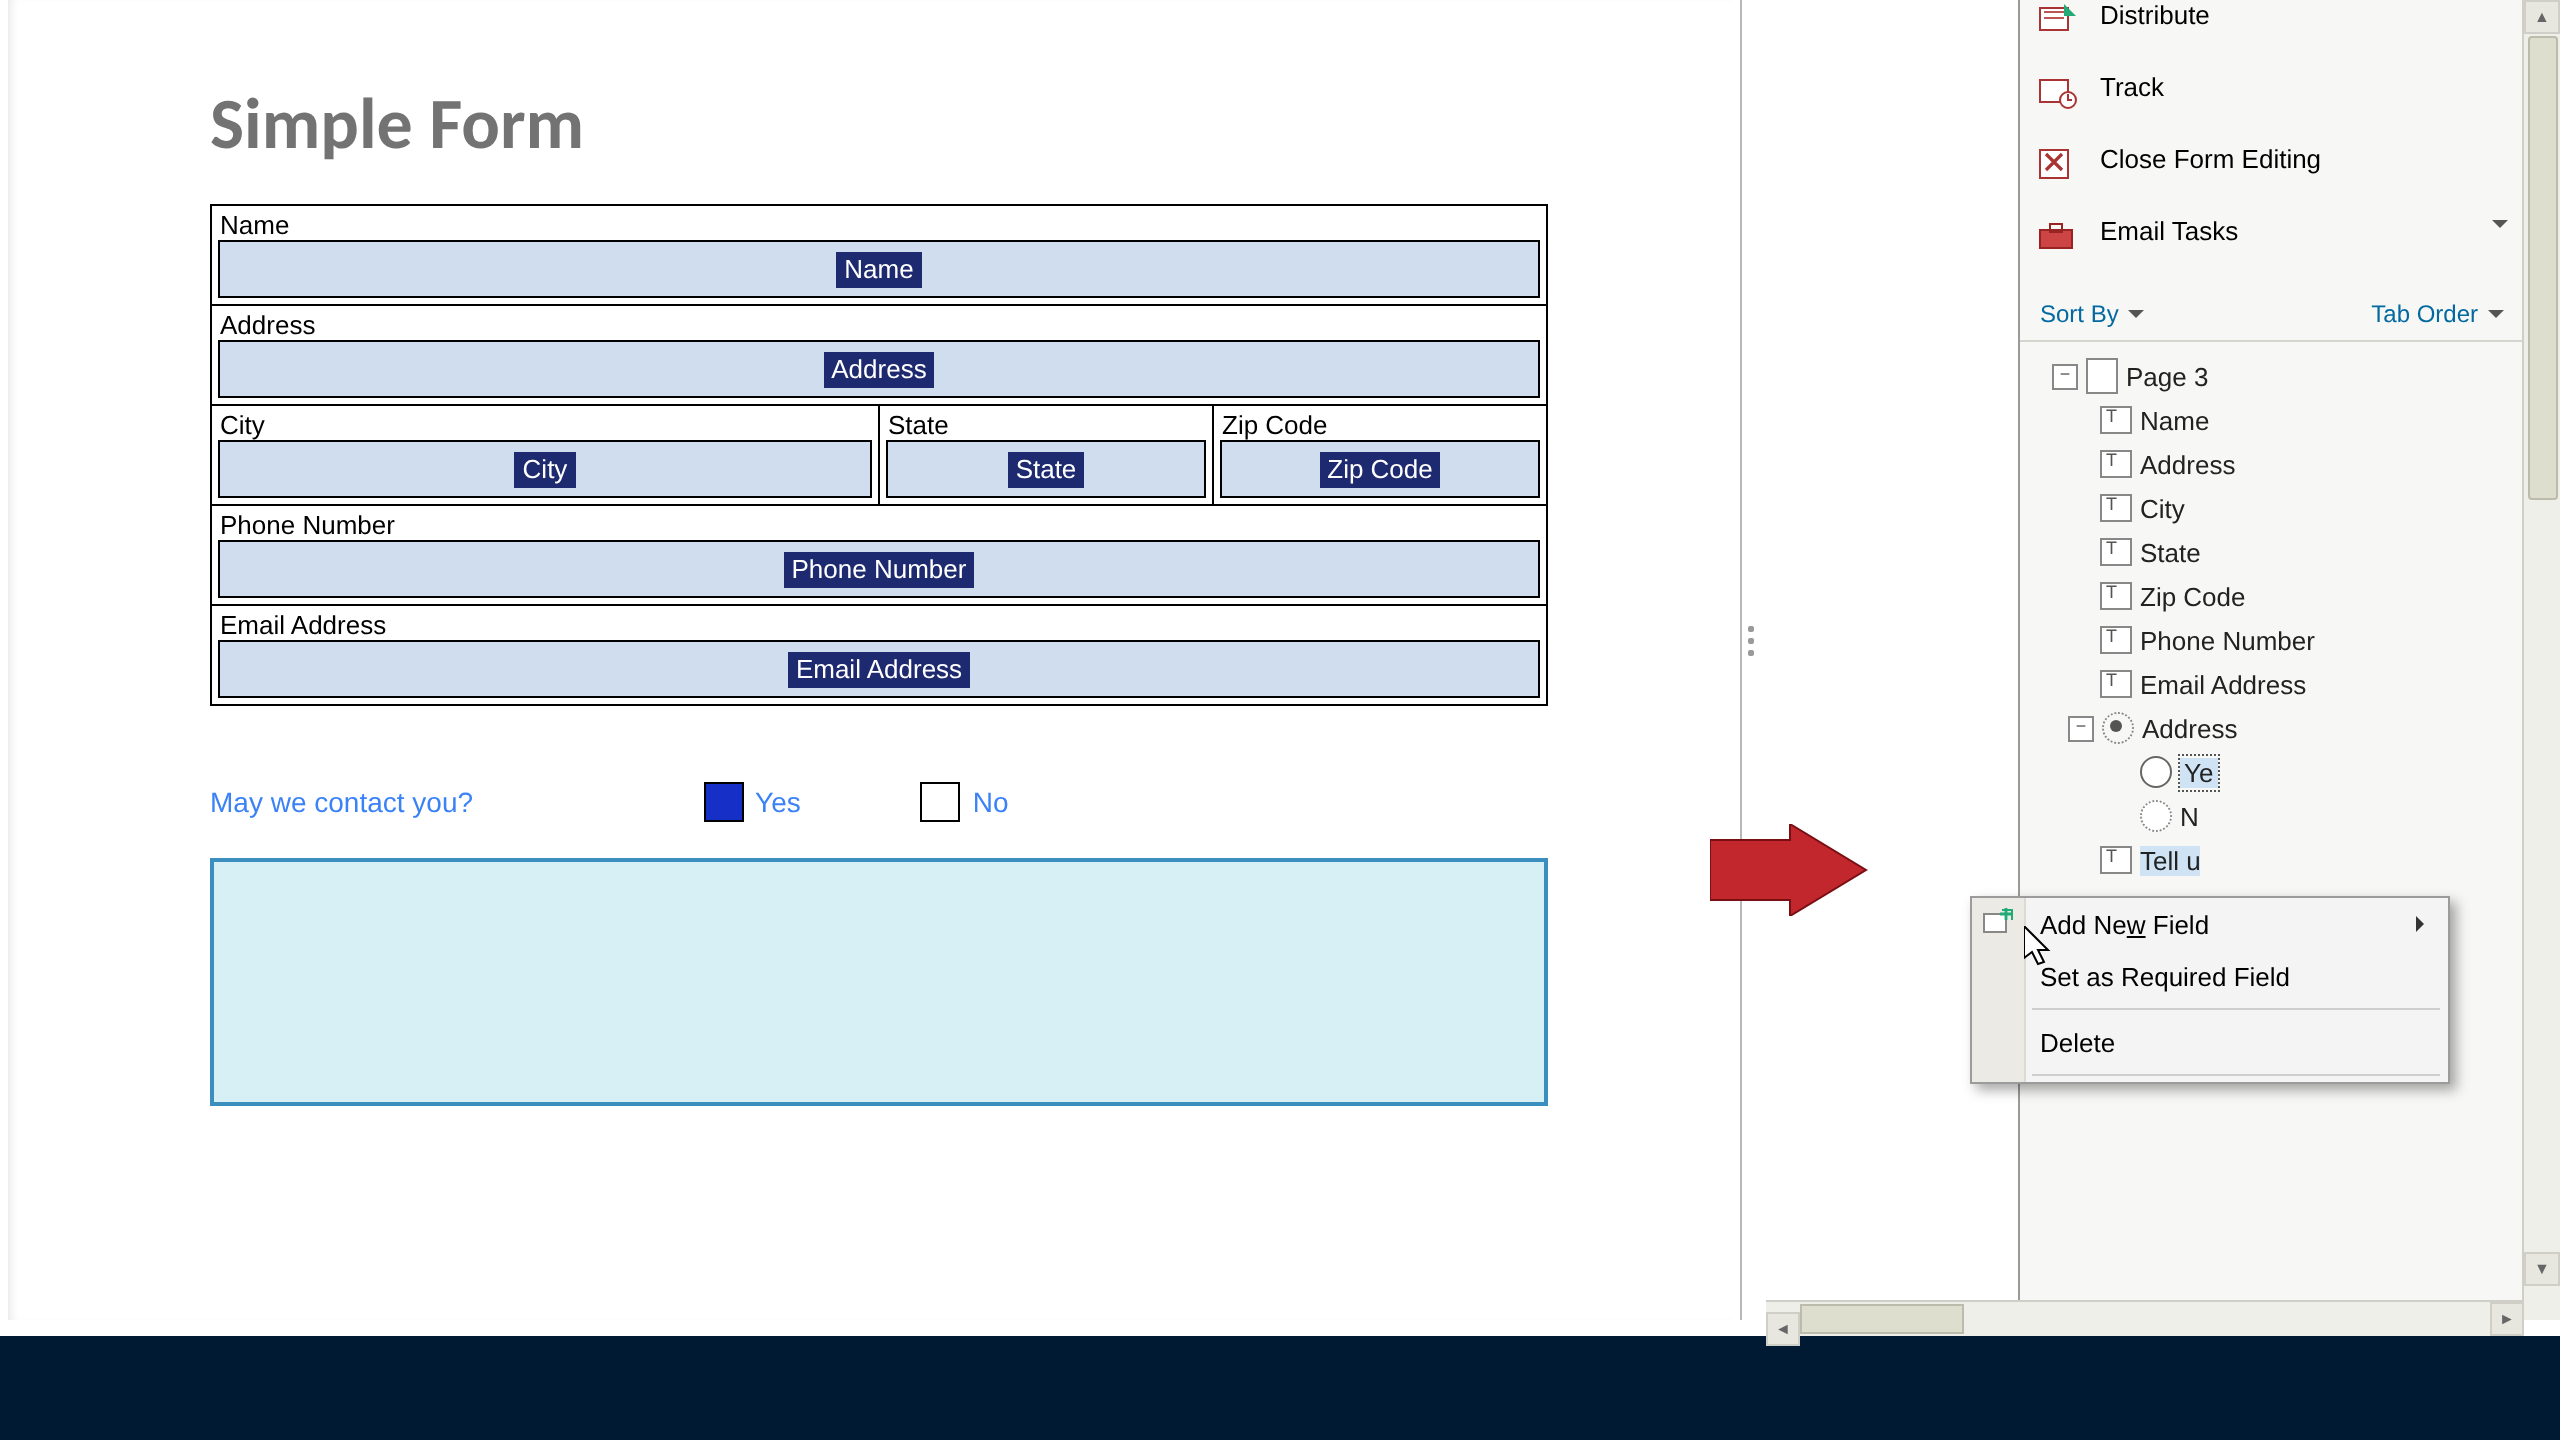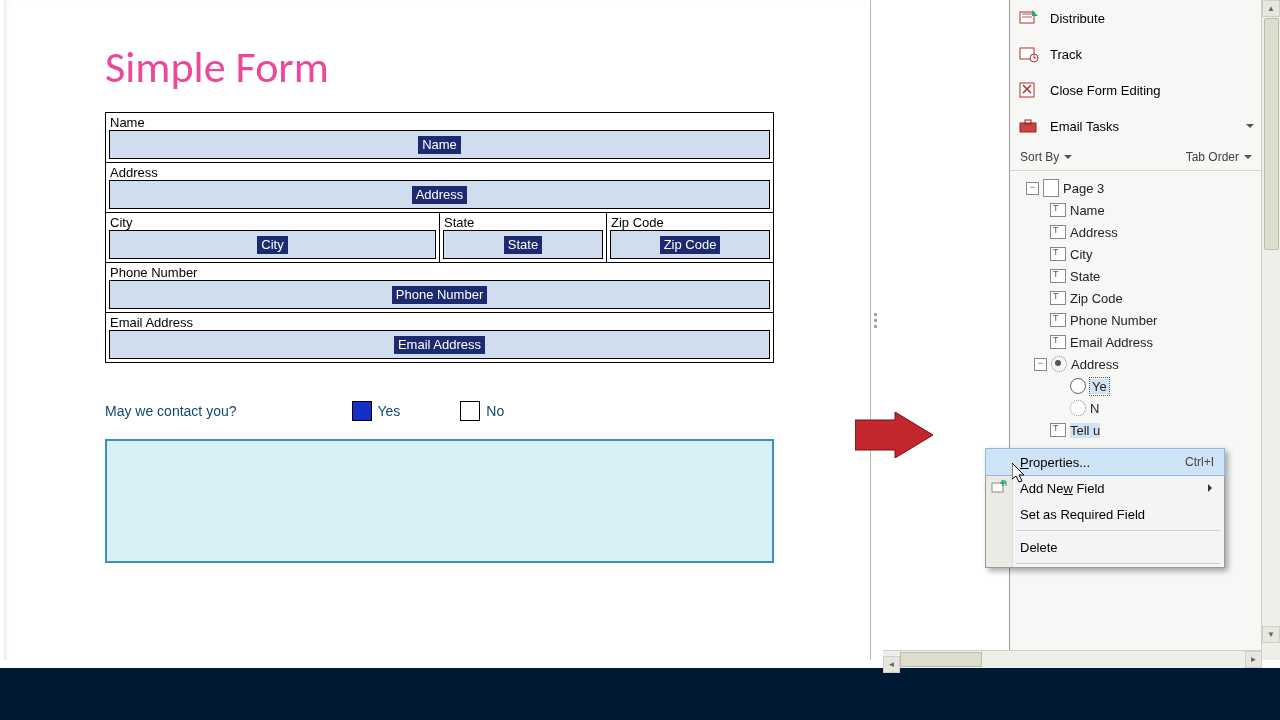--- a/index.html
+++ b/index.html
@@ -2,42 +2,42 @@
 <html><head>
 <meta charset="utf-8">
 <style>
   html,body{margin:0;padding:0;width:1280px;height:720px;font-family:"Segoe UI",Tahoma,sans-serif;font-size:13px;color:#000;background:#001a33;overflow:hidden}
   .app{position:relative;width:1280px;height:668px;background:#fff}
   
   .doc{position:absolute;left:0;top:0;width:870px;height:660px;background:#fff;border-right:1px solid #b8b8b8;overflow:hidden}
   
   .page-shadow{position:absolute;left:4px;top:0;width:862px;height:660px;box-shadow:inset 4px 0 6px -4px rgba(0,0,0,.15)}
   .doc-inner{position:absolute;left:105px;top:40px;width:670px}
-  .title{font-family:Calibri,"Segoe UI",sans-serif;font-size:44px;color:#ec4899;margin:0 0 18px 0;font-weight:400}
+  .title{font-family:Calibri,"Segoe UI",sans-serif;font-size:36px;color:#737373;margin:0 0 18px 0;font-weight:700}
   
   .form-box{border:1px solid #000;width:667px}
   .cell-label{font-size:13px;color:#000;padding:2px 4px 0 4px}
   .field{background:#d0ddee;border:1px solid #000;display:flex;align-items:center;justify-content:center;height:27px;margin:0 3px 3px 3px}
   .field-tag{background:#1d2a6f;color:#fff;font-size:13px;padding:0 4px;line-height:18px}
   .row{display:flex}
   .segment{flex:1 1 auto;border-left:1px solid #000}
   .segment:first-child{border-left:none}
   .sep{border-top:1px solid #000}
   
-  .question{display:flex;align-items:center;margin-top:38px;font-size:14px;color:#0c4a6e}
+  .question{display:flex;align-items:center;margin-top:38px;font-size:14px;color:#3b82f6}
   .radio{width:18px;height:18px;border:1px solid #000;margin-right:6px;display:inline-block}
   .radio.blue{background:#1630c7}
   .narr{margin-top:55px;font-size:14px;color:#111}
   .bigbox{margin-top:18px;width:665px;height:120px;border:2px solid #3a8fbf;background:#d6f0f5}
   
   .panel{position:absolute;right:0;top:0;width:270px;height:660px;background:#f7f7f5;border-left:1px solid #9a9a9a}
-  .panel .toolitem{display:flex;align-items:center;height:36px;padding:0 8px;gap:10px}
+  .panel .toolitem{display:flex;height:36px;padding:0 8px;gap:10px}
   .tool-icon{width:22px;height:20px;flex:0 0 22px;display:flex;align-items:center;justify-content:center}
   .section-hdr{background:#e9e9e3;border-top:1px solid #c7c7bf;border-bottom:1px solid #c7c7bf;padding:6px 10px;font-weight:600;font-size:15px;color:#222}
-  .subbar{display:flex;justify-content:space-between;align-items:center;height:26px;padding:0 10px;border-bottom:1px solid #d5d5cd;font-size:12px;color:#404040}
+  .subbar{display:flex;justify-content:space-between;align-items:center;height:26px;padding:0 10px;border-bottom:1px solid #d5d5cd;font-size:12px;color:#0369a1}
   .dd::after{content:"";display:inline-block;margin-left:5px;border:4px solid transparent;border-top-color:#555;transform:translateY(2px)}
   .tree{padding:6px 4px 6px 4px;position:relative}
   .tree-row{display:flex;align-items:center;height:22px;padding:0;gap:4px;font-size:13px;color:#222}
   .indent1{padding-left:12px}
   .indent2{padding-left:36px}
   .indent3{padding-left:56px}
   .exp{width:11px;height:11px;border:1px solid #888;font-size:9px;line-height:9px;text-align:center;color:#555;background:#fff}
   .page-ico{width:14px;height:16px;border:1px solid #888;background:linear-gradient(#fff,#fff);position:relative}
   .tx-ico{width:14px;height:12px;border:1px solid #888;background:#fff;position:relative}
   .tx-ico::before{content:"T";position:absolute;left:2px;top:-1px;font-size:9px;color:#555}
@@ -270,25 +270,20 @@
   <div class="hscroll">
     <span class="btn">◄</span><span class="thumb"></span><span class="track"></span><span class="btn right">►</span>
   </div>
 
   <svg class="arrow-ann" width="80" height="46">
     <polygon points="0,8 40,8 40,0 78,23 40,46 40,38 0,38" fill="#c1272d" stroke="#7a0f13" stroke-width="1"></polygon>
   </svg>
 
   <div class="ctx">
     <div class="iconcol"></div>
-    <div class="ctx-row hover">
-      <span><span class="u">P</span>roperties...</span>
-      <span style="flex:1"></span>
-      <span class="ctx-sc">Ctrl+I</span>
-    </div>
     <div class="ctx-row">
       <span class="small-ico">
         <svg width="16" height="16">
             <rect x="1" y="3" width="11" height="9" fill="#fff" stroke="#888"></rect>
             <path d="M10 1h5v5" fill="none" stroke="#2a7"></path>
             <path d="M12 0v6M9 3h6" stroke="#2a7" stroke-width="1.4"></path>
           </svg>
       </span>
       <span>Add Ne<span class="u">w</span> Field</span>
       <span class="ctx-arrow"></span>

